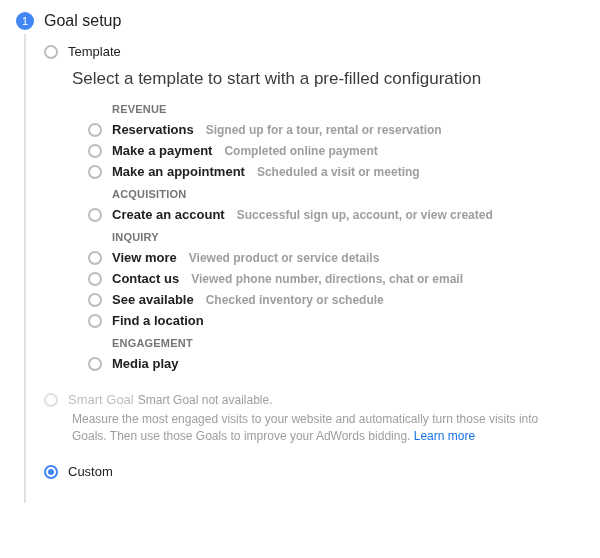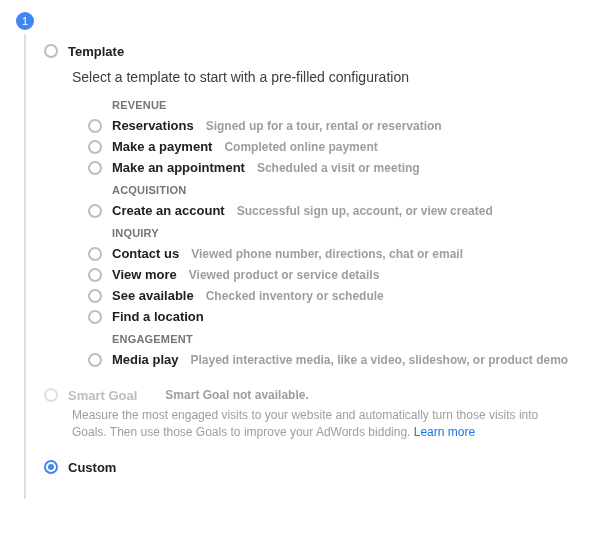--- a/index.html
+++ b/index.html
@@ -35,23 +35,22 @@
   .vline {
     position: absolute;
     left: 24px;
     top: 34px;
     bottom: 0;
     width: 2px;
     background: #e0e0e0;
   }
   .wrap { position: relative; }
   .radio-row {
-    display: flex; align-items: flex-start;
+    display: flex; align-items: flex-end;
     padding: 4px 0;
-    font-weight: bold;
   }
   .radio-row.compact { padding: 2px 0; }
   .radio {
     width: 14px; height: 14px;
     border: 2px solid #bdbdbd;
     border-radius: 50%;
     margin-right: 10px;
     flex: 0 0 auto;
     display: flex; align-items: center; justify-content: center;
     background: #fff;
@@ -64,24 +63,24 @@
   }
   .radio.disabled { border-color: #e0e0e0; }
   .row-label {
     color: #212121;
     font-size: 13px;
   }
   .row-label.disabled { color: #bdbdbd; }
   .row-sub {
     color: #9e9e9e;
     font-size: 12px;
-    margin-left: 28px;
+    margin-left: 4px;
   }
   .instr {
-    font-size: 14px;
+    font-size: 17px;
     color: #3c3c3c;
     padding: 6px 0 8px 28px;
   }
   .group {
     padding-left: 44px;
     margin-top: 6px;
     margin-bottom: 6px;
   }
   .group-title {
     font-size: 11px;
@@ -112,20 +111,21 @@
 </head>
 <body>
 
 <div class="page wrap">
   <div class="vline"></div>
 
   <div class="step-header">
     <div class="step-circle">
         <span>1</span>
       </div>
+    <div class="step-title">Goal setup</div>
   </div>
 
   <div class="step-body">
 
     <div class="radio-row">
       <div class="radio"></div>
       <div class="row-label">Template</div>
     </div>
 
     <div class="instr">Select a template to start with a pre-filled configuration</div>
@@ -155,45 +155,44 @@
         <div class="radio"></div>
         <span class="row-label">Create an account</span>
         <span class="row-sub">Successful sign up, account, or view created</span>
       </div>
     </div>
 
     <div class="group">
       <div class="group-title">INQUIRY</div>
       <div class="opt">
         <div class="radio"></div>
+        <span class="row-label">View more</span>
+        <span class="row-sub">Viewed product or service details</span>
+      </div>
+      <div class="opt">
+        <div class="radio"></div>
         <span class="row-label">Contact us</span>
         <span class="row-sub">Viewed phone number, directions, chat or email</span>
       </div>
       <div class="opt">
         <div class="radio"></div>
-        <span class="row-label">View more</span>
-        <span class="row-sub">Viewed product or service details</span>
-      </div>
-      <div class="opt">
-        <div class="radio"></div>
         <span class="row-label">See available</span>
         <span class="row-sub">Checked inventory or schedule</span>
       </div>
       <div class="opt">
         <div class="radio"></div>
         <span class="row-label">Find a location</span>
       </div>
     </div>
 
     <div class="group">
       <div class="group-title">ENGAGEMENT</div>
       <div class="opt">
         <div class="radio"></div>
         <span class="row-label">Media play</span>
-        <span class="row-sub">Played interactive media, like a video, slideshow, or product demo</span>
       </div>
     </div>
 
     <div style="height:10px"></div>
 
     <div class="radio-row compact">
       <div class="radio disabled"></div>
       <span class="row-label disabled">Smart Goal</span>
       <span class="row-sub">Smart Goal not available.</span>
     </div>

